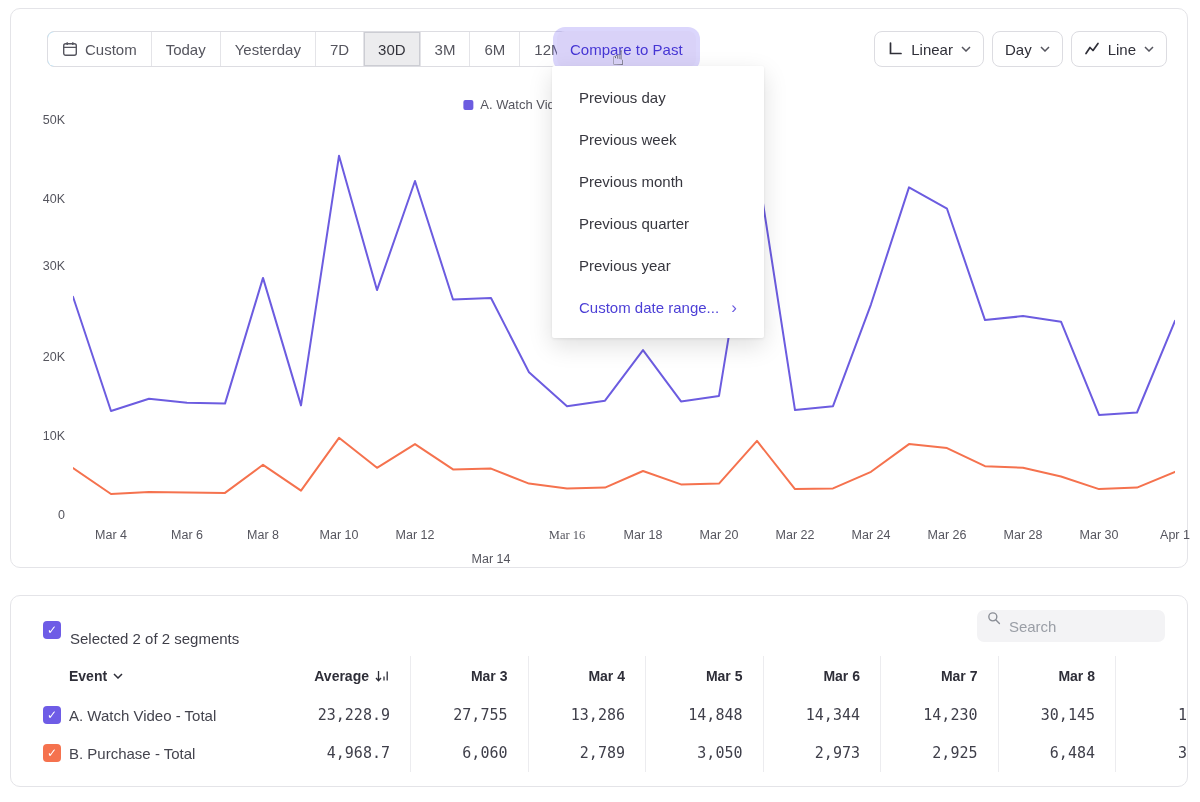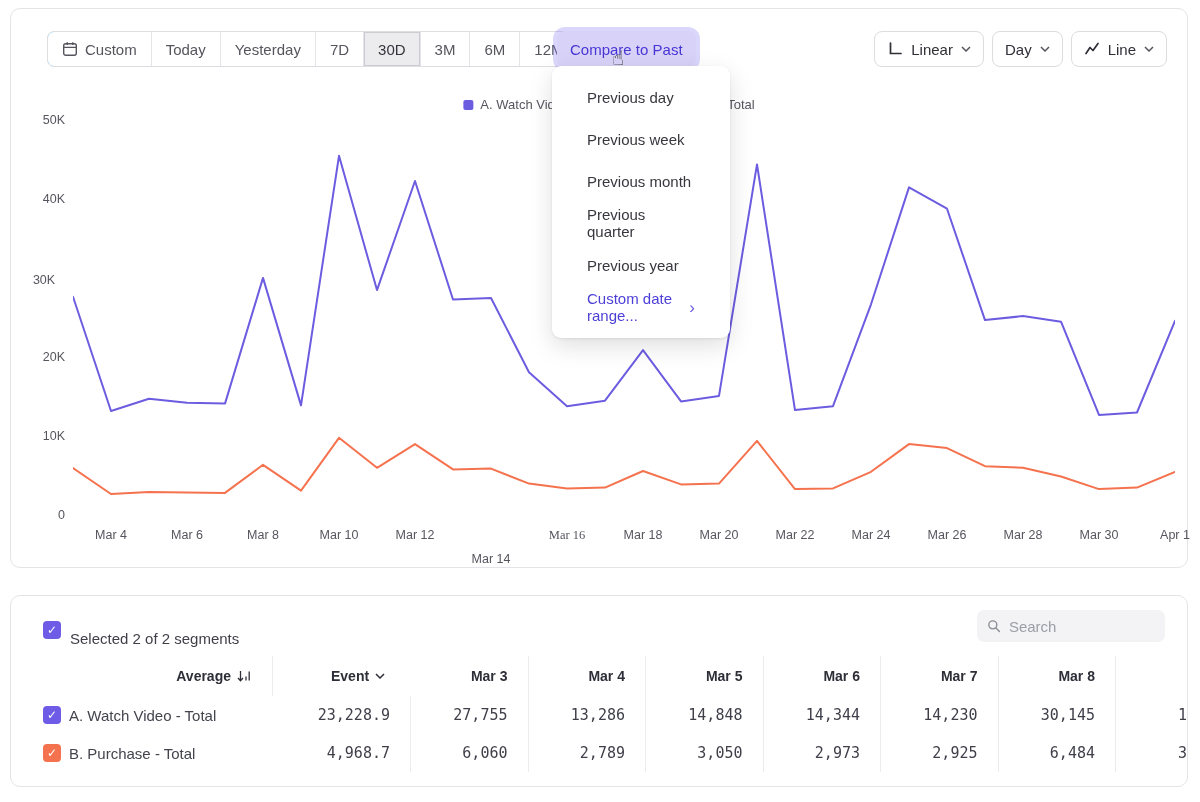--- a/index.html
+++ b/index.html
@@ -37,43 +37,43 @@
   .legend-item { display:flex; align-items:center; gap:7px; font-size:13px; color:#55555e; cursor:pointer; }
   .legend-dot { width:10px; height:10px; border-radius:2px; display:inline-block; }
 
   .plot { position:absolute; left:62px; top:112px; width:1102px; height:395px; }
   .ytick { position:absolute; left:12px; width:42px; text-align:right;
     font-size:12.5px; color:#55555e; }
   .xtick { position:absolute; top:519px; width:64px; text-align:center;
     font-size:12.5px; color:#55555e; }
 
   
-  .dropdown { position:absolute; left:552px; top:66px; width:178px; z-index:100;
-    background:#fff; border-radius:9px; padding:10px 16px;
+  .dropdown { position:absolute; left:552px; top:66px; width:212px; z-index:100;
+    background:#fff; border-radius:2px; padding:10px 8px;
     box-shadow:0 1px 3px rgba(0,0,0,.08), 0 8px 24px rgba(0,0,0,.13); }
   .menu-item { height:42px; display:flex; align-items:center; padding:0 19px;
     font-size:15px; color:#37373f; cursor:pointer; }
   .menu-item.custom { color:#4c3fd6; justify-content:space-between; }
   .menu-chevron { color:#6c5ce0; font-size:17px; line-height:1; }
 
   
   .cursor { position:absolute; left:612px; top:46px; z-index:200; font-size:20px;
     color:#23232a; font-family:"DejaVu Sans", sans-serif; text-shadow:0 0 2px #fff; }
 
   
   .seg-header { position:absolute; left:32px; top:17px; display:flex; align-items:center; gap:9px; }
   .seg-header .label { font-size:15px; color:#3f3f49;margin-top:17px; }
   .cb { width:18px; height:18px; border-radius:4px; display:inline-flex; align-items:center;
     justify-content:center; color:#fff; font-size:12px; font-weight:bold; cursor:pointer;
     font-family:"DejaVu Sans", sans-serif; flex:0 0 18px; }
   .cb.purple { background:#6e5ce6; }
   .cb.orange { background:#f5724e; }
 
   .search { position:absolute; right:22px; top:14px; width:188px; height:32px;
-    background:#f3f3f5; border-radius:7px; display:flex; align-items:center;
+    background:#f3f3f5; border-radius:7px; display:flex; 
     padding:0 10px; gap:8px; }
   .search input { border:none; background:transparent; outline:none; width:100%;
     font:15px "Liberation Sans",sans-serif; color:#3c3c44; }
   .search input::placeholder { color:#9a9ea6; }
 
   .grid { position:absolute; left:0; top:60px; width:1265px; display:grid;
     grid-template-columns:262px 138px 117.5px 117.5px 117.5px 117.5px 117.5px 117.5px 165px; }
   .th { height:40px; display:flex; align-items:center; justify-content:flex-end;
     padding-right:20px; font-weight:bold; font-size:14px; color:#2e2e38; gap:6px; }
   .td { height:38px; display:flex; align-items:center; justify-content:flex-end;
@@ -159,21 +159,21 @@
         <span class="legend-dot" style="background: rgb(245, 114, 78);"></span>
         <span>B. Purchase - Total</span>
       </span>
     </div>
   <div class="plot" id="plot"><svg width="1102" height="395" viewBox="0 0 1102 395">
         <polyline points="0.0,175.7 38.0,290.0 76.0,277.7 114.0,281.7 152.0,282.6 190.0,156.9 228.0,284.4 266.0,34.8 304.0,169.1 342.0,60.0 380.0,178.5 418.0,177.0 456.0,251.2 494.0,285.2 532.0,279.7 570.0,229.1 608.0,280.4 646.0,274.9 684.0,43.4 722.0,289.1 760.0,285.2 798.0,183.3 836.0,66.4 874.0,87.7 912.0,199.1 950.0,195.1 988.0,200.7 1026.0,293.9 1064.0,291.5 1102.0,199.9" fill="none" stroke="#6c5ce0" stroke-width="2" stroke-linejoin="round" stroke-linecap="round"></polyline>
         <polyline points="0.0,347.1 38.0,373.0 76.0,370.9 114.0,371.5 152.0,371.9 190.0,343.8 228.0,369.7 266.0,316.8 304.0,346.8 342.0,323.1 380.0,348.4 418.0,347.6 456.0,362.6 494.0,367.4 532.0,366.6 570.0,350.0 608.0,363.4 646.0,362.6 684.0,319.9 722.0,368.1 760.0,367.4 798.0,350.8 836.0,323.1 874.0,327.1 912.0,345.2 950.0,346.8 988.0,355.5 1026.0,368.1 1064.0,366.6 1102.0,350.8" fill="none" stroke="#f5724e" stroke-width="2" stroke-linejoin="round" stroke-linecap="round"></polyline>
       </svg></div>
 <div class="ytick" style="top: 104px;">50K</div>
     <div class="ytick" style="top: 183px;">40K</div>
-    <div class="ytick" style="top: 264px; text-align: center;">30K</div>
+    <div class="ytick" style="top: 250px;">30K</div>
     <div class="ytick" style="top: 341px;">20K</div>
     <div class="ytick" style="top: 420px;">10K</div>
     <div class="ytick" style="top: 499px;">0</div>
     <div class="xtick" style="left: 68px;">Mar 4</div>
     <div class="xtick" style="left: 144px;">Mar 6</div>
     <div class="xtick" style="left: 220px;">Mar 8</div>
     <div class="xtick" style="left: 296px;">Mar 10</div>
     <div class="xtick" style="left: 372px;">Mar 12</div>
     <div class="xtick" style="left: 448px; margin-top: 24px;">Mar 14</div>
     <div class="xtick" style="left: 524px; font-family: Liberation Serif, serif;">Mar 16</div>
@@ -217,31 +217,31 @@
     <span class="label">Selected 2 of 2 segments</span>
   </div>
   <div class="search">
     <svg width="16" height="16" viewBox="0 0 16 16">
         <circle cx="6.7" cy="6.7" r="4.6" stroke="#8a8e96" stroke-width="1.6" fill="none"></circle>
         <path d="M10.3 10.3L14.3 14.3" stroke="#8a8e96" stroke-width="1.6" stroke-linecap="round"></path>
       </svg>
     <input type="text" placeholder="Search" style="">
   </div>
   <div class="grid" id="grid">
+      <div class="th event">
+        <span>Event</span>
+        <svg width="10" height="6" viewBox="0 0 10 6">
+          <path d="M1 1l4 4 4-4" stroke="#2e2e38" stroke-width="1.5" fill="none"></path>
+        </svg>
+      </div>
       <div class="th sep">
         <span>Average</span>
         <svg width="15" height="13" viewBox="0 0 15 13">
           <path d="M3.5 1v9.5M1 8l2.5 2.8L6 8" stroke="#2e2e38" stroke-width="1.3" fill="none"></path>
           <path d="M9 10.5V6.5M12.2 10.5V1.5" stroke="#2e2e38" stroke-width="1.3" fill="none"></path>
-        </svg>
-      </div>
-      <div class="th event">
-        <span>Event</span>
-        <svg width="10" height="6" viewBox="0 0 10 6">
-          <path d="M1 1l4 4 4-4" stroke="#2e2e38" stroke-width="1.5" fill="none"></path>
         </svg>
       </div>
       <div class="th sep">
         <span>Mar 3</span>
       </div>
       <div class="th sep">
         <span>Mar 4</span>
       </div>
       <div class="th sep">
         <span>Mar 5</span>

